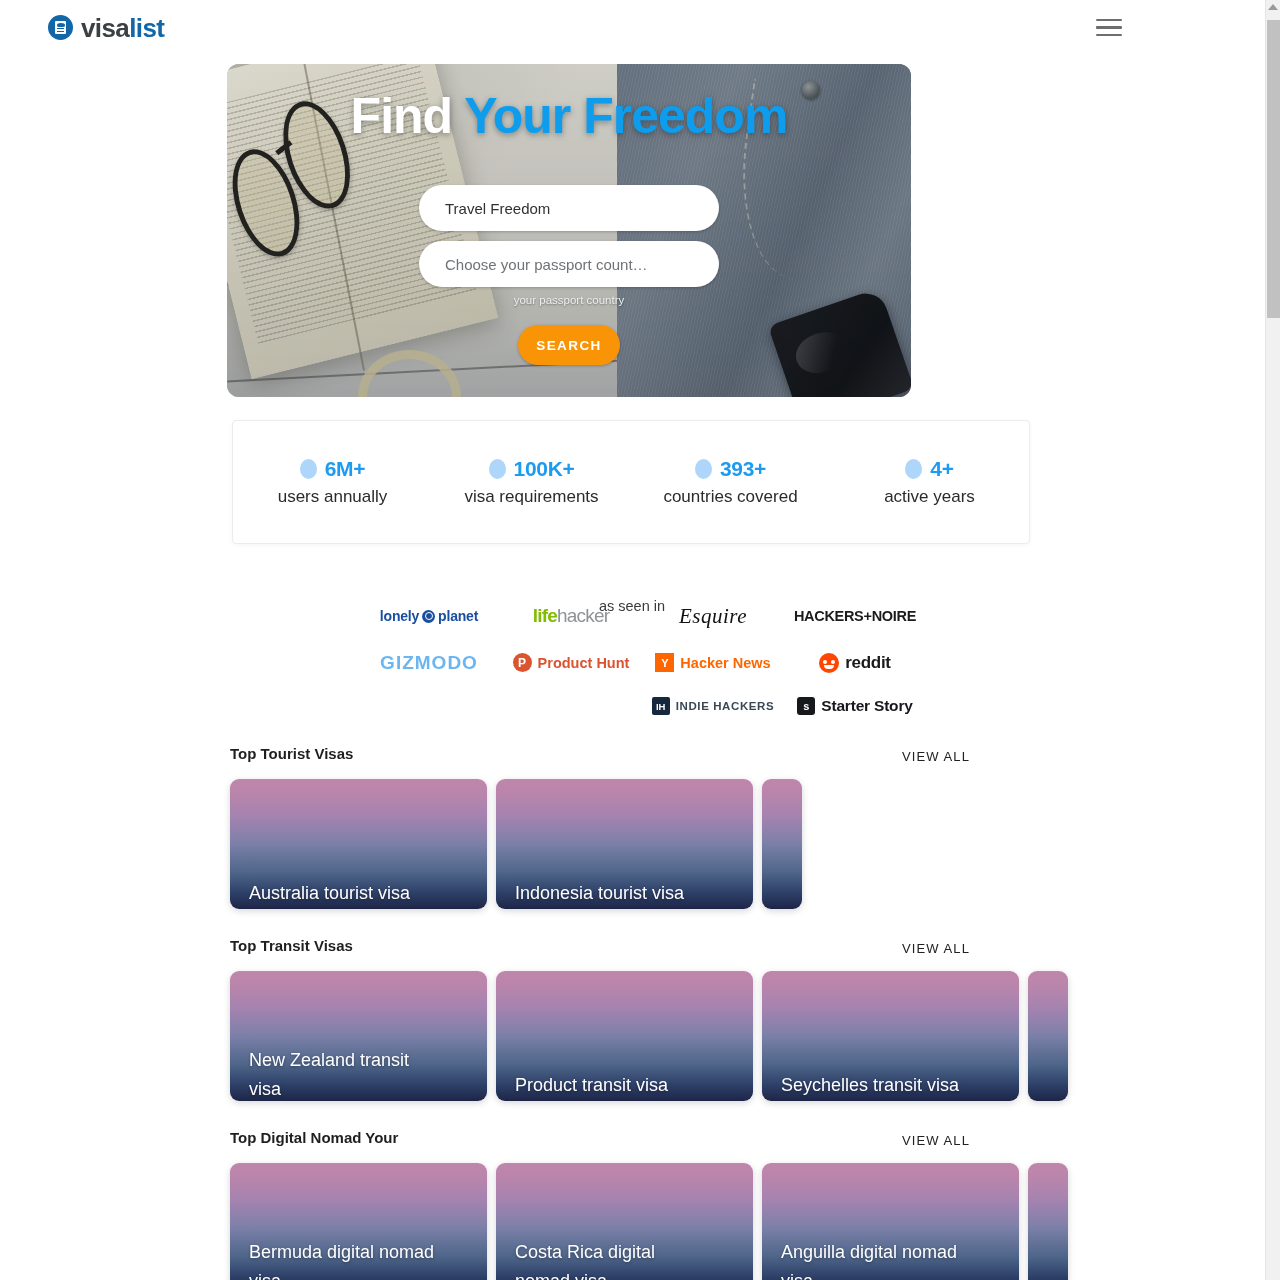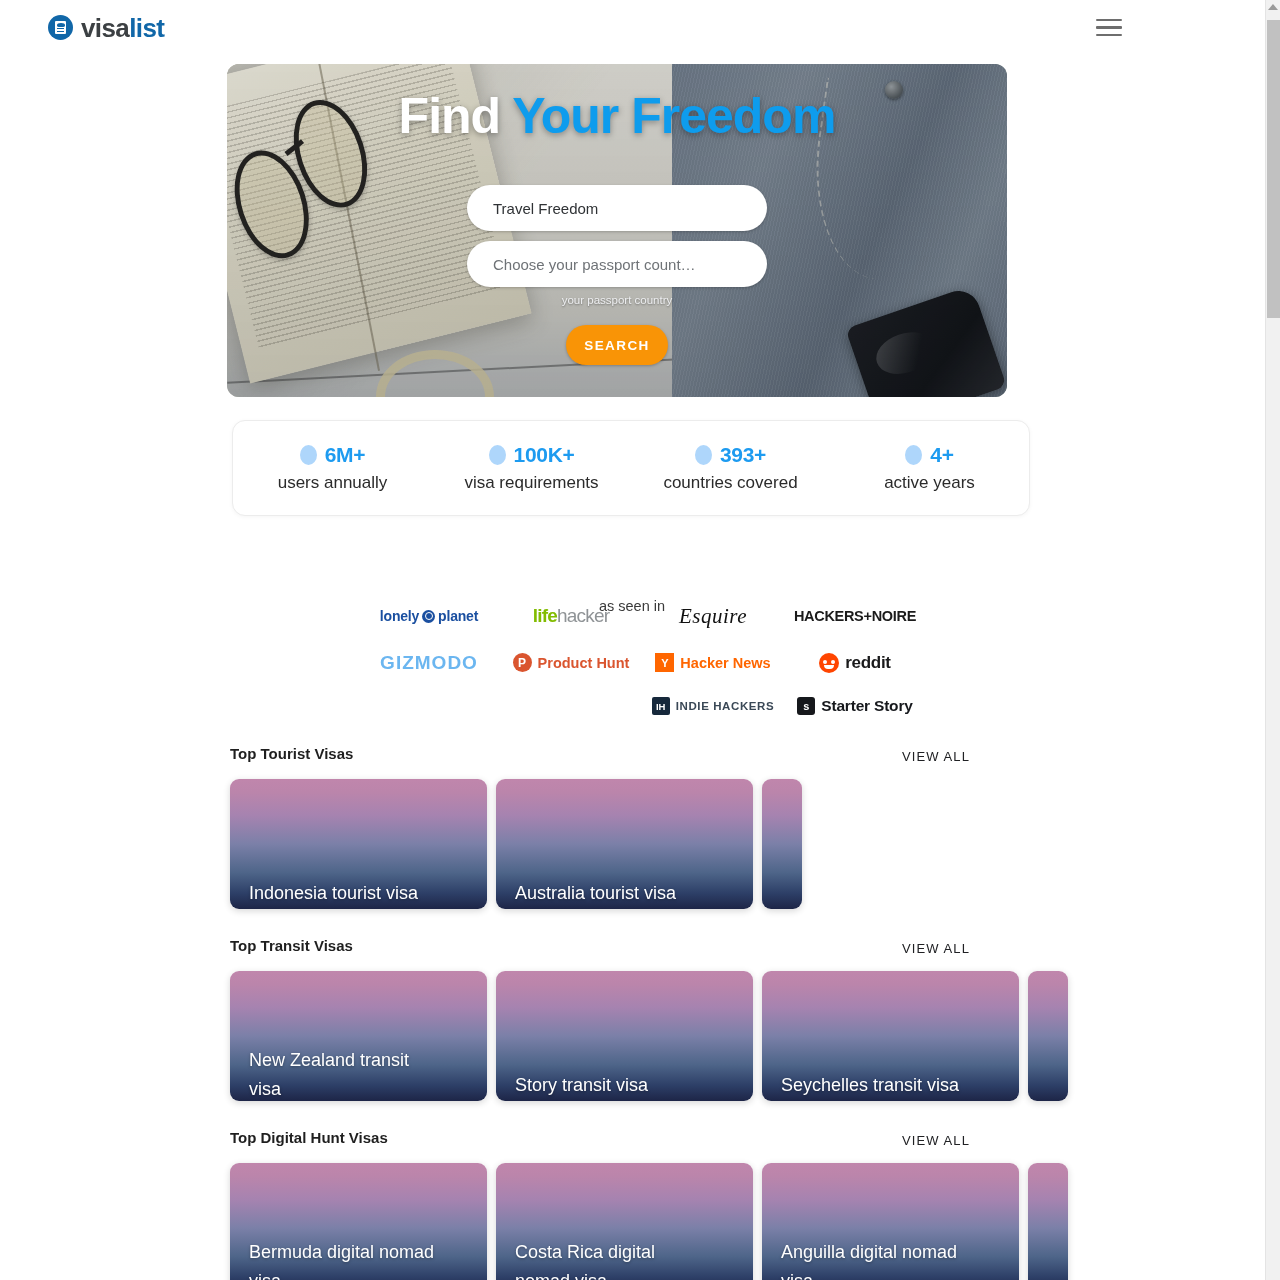--- a/index.html
+++ b/index.html
@@ -84,21 +84,21 @@
     cursor: pointer;
   }
   .hamburger span {
     display: block; height: 2.5px; width: 26px;
     background: #6e6e6e; border-radius: 1px;
   }
 
   
   .hero {
     position: absolute; top: 64px; left: 227px;
-    width: 780px; height: 333px;
+    width: 684px; height: 333px;
     border-radius: 12px;
     overflow: hidden;
     background: #8d8d84;
   }
   .hero-bg { position: absolute; inset: 0; }
   .hero-bg .left-photo {
     position: absolute; top: 0; left: 0; width: 58%; height: 100%;
     background:
       linear-gradient(128deg, rgba(120,120,110,.22) 0%, rgba(255,255,255,.04) 55%),
       linear-gradient(180deg, #e3e0d4 0%, #dcd9cc 40%, #cfcec4 75%, #b9bcbb 100%);
@@ -234,24 +234,24 @@
     font-family: "Liberation Sans", sans-serif;
     font-size: 13.5px; font-weight: 600;
     letter-spacing: 1.4px;
     cursor: pointer;
     box-shadow: 0 1px 3px rgba(0,0,0,.25);
   }
 
   
   .stats {
     position: absolute; top: 420px; left: 232px;
-    width: 798px; height: 96px;
+    width: 798px; height: 124px;
     background: #fff;
     border: 1px solid #ececec;
-    border-radius: 13px;
+    border-radius: 4px;
     box-shadow: 0 1px 4px rgba(0,0,0,.045);
     display: flex; align-items: center;
   }
   .stat { flex: 1; text-align: center; }
   .stat-top {
     display: flex; align-items: center; justify-content: center; gap: 8px;
   }
   .stat-dot {
     width: 17px; height: 20px; border-radius: 50%;
     background: #aed6fb; flex: none;
@@ -492,51 +492,51 @@
     </div>
   </div>
 
   <div class="section" style="top:745px;">
     <div class="sec-head">
       <div class="sec-title">Top Tourist Visas</div>
       <div class="view-all">VIEW ALL</div>
     </div>
     <div class="cards">
       <div class="card">
+        <div class="card-title">Australia tourist visa</div>
+      </div>
+      <div class="card">
         <div class="card-title">Indonesia tourist visa</div>
-      </div>
-      <div class="card">
-        <div class="card-title">Australia tourist visa</div>
       </div>
       <div class="card partial"></div>
     </div>
   </div>
 
   <div class="section" style="top:937px;">
     <div class="sec-head">
       <div class="sec-title">Top Transit Visas</div>
       <div class="view-all">VIEW ALL</div>
     </div>
     <div class="cards">
       <div class="card two-line">
         <div class="card-title">New Zealand transit visa</div>
       </div>
       <div class="card">
-        <div class="card-title">Story transit visa</div>
+        <div class="card-title">Product transit visa</div>
       </div>
       <div class="card">
         <div class="card-title">Seychelles transit visa</div>
       </div>
       <div class="card partial"></div>
     </div>
   </div>
 
   <div class="section" style="top:1129px;">
     <div class="sec-head">
-      <div class="sec-title">Top Digital Hunt Visas</div>
+      <div class="sec-title">Top Digital Nomad Your</div>
       <div class="view-all">VIEW ALL</div>
     </div>
     <div class="cards">
       <div class="card two-line">
         <div class="card-title">Bermuda digital nomad visa</div>
       </div>
       <div class="card two-line">
         <div class="card-title">Costa Rica digital nomad visa</div>
       </div>
       <div class="card two-line">

